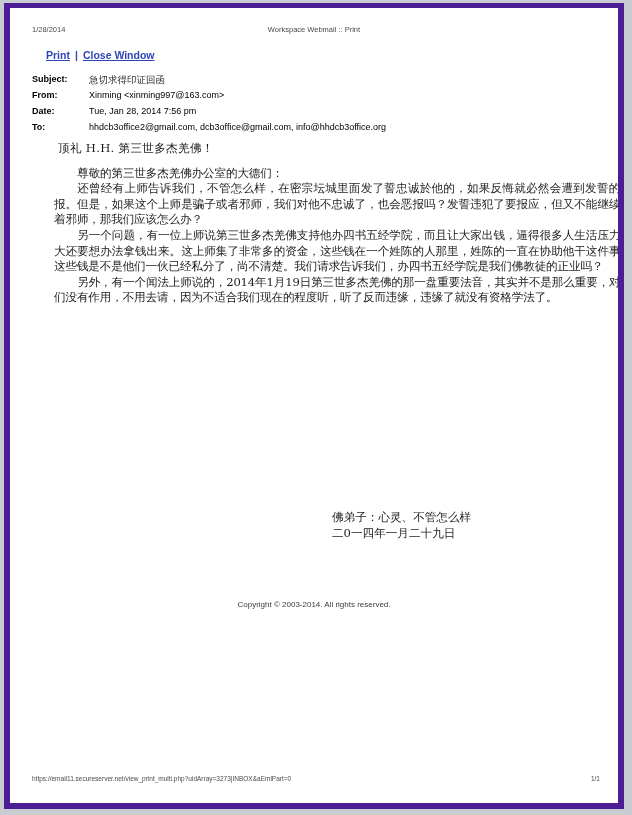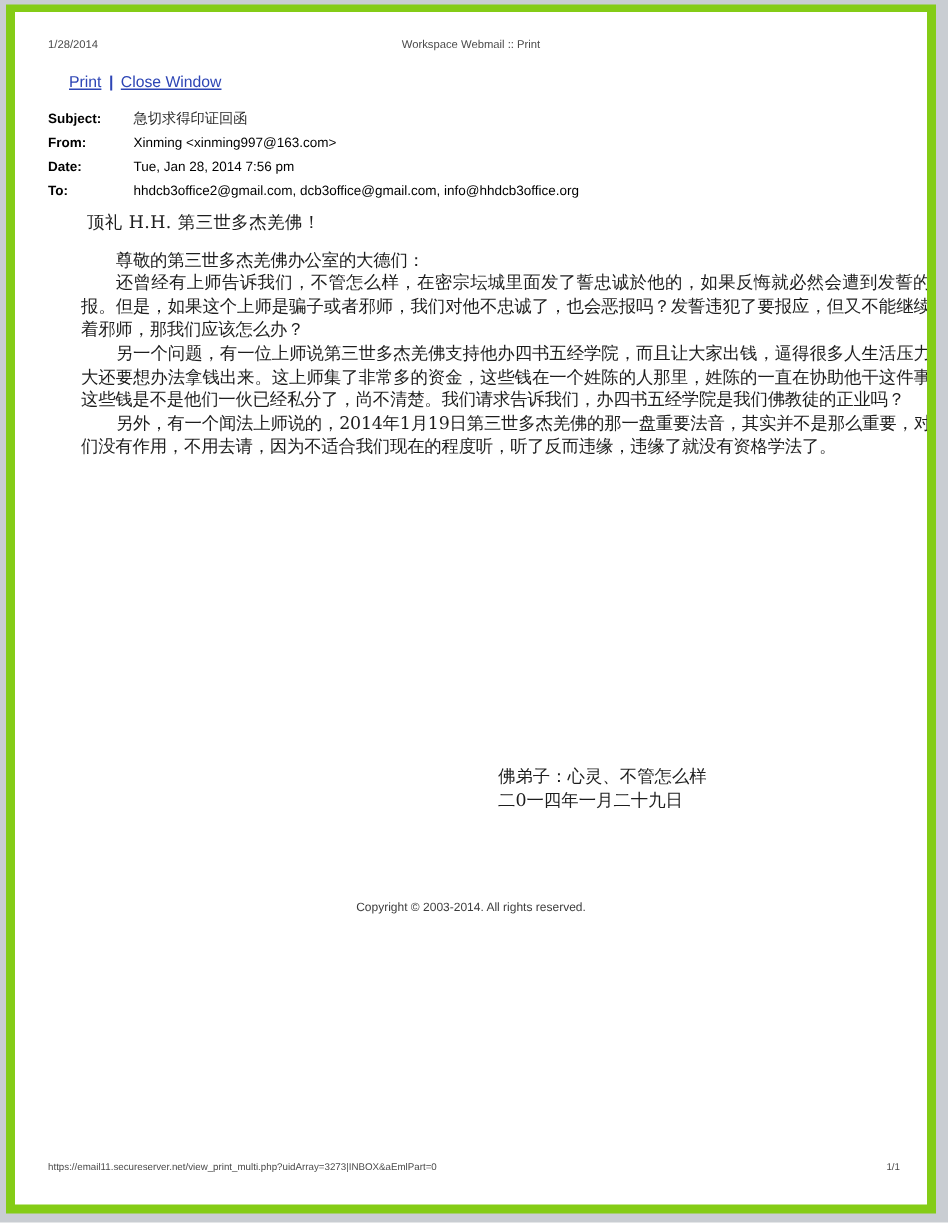--- a/index.html
+++ b/index.html
@@ -15,21 +15,21 @@
     overflow: hidden;
   }
 
   
   #print-preview-frame {
     position: absolute;
     left: 4px;
     top: 3px;
     width: 620px;
     height: 806px;
-    background: #84cc16;
+    background: #4c1d95;
     box-sizing: border-box;
     padding: 5px 6px 6px 6px;
   }
 
   #page-sheet {
     position: relative;
     width: 100%;
     height: 100%;
     background: #ffffff;
     box-sizing: border-box;
@@ -66,21 +66,21 @@
     position: absolute;
     top: 41px;
     left: 36px;
     font-size: 10.5px;
     color: #2d45b5;
     white-space: nowrap;
   }
   .action-links a {
     color: #2d45b5;
     text-decoration: underline;
-    font-weight: normal;
+    font-weight: bold;
     cursor: pointer;
   }
   .action-links .sep {
     color: #2d45b5;
     padding: 0 5px;
     font-weight: bold;
     text-decoration: none;
     display: inline-block;
   }
 

